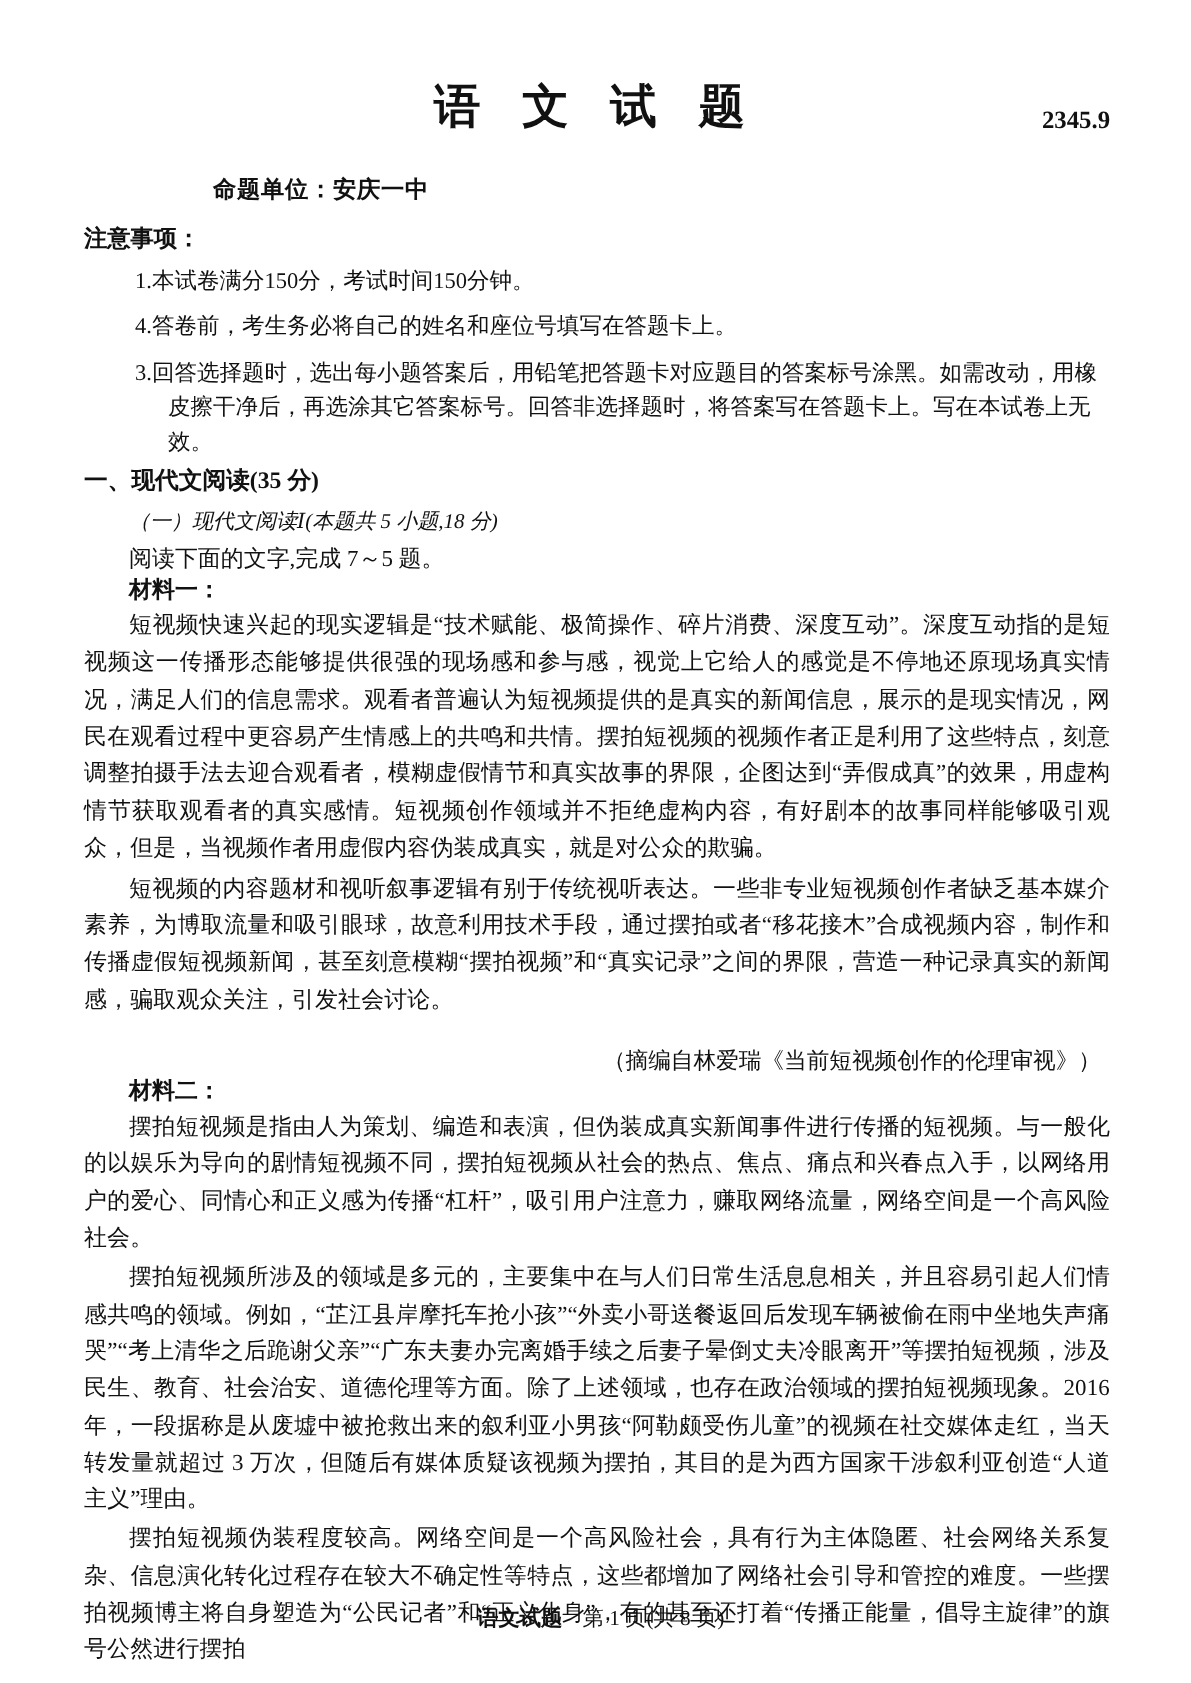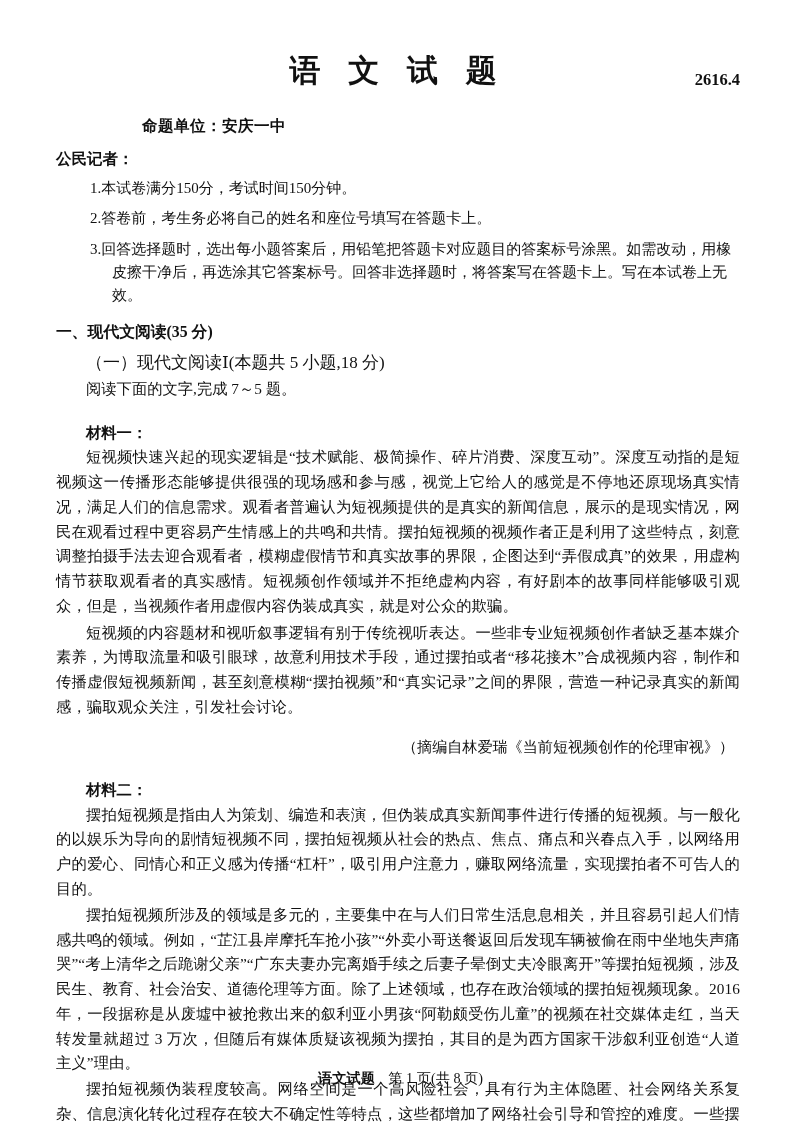--- a/index.html
+++ b/index.html
@@ -66,36 +66,37 @@
     line-height: 1.55;
     padding-left: 34px;
     text-indent: 0;
   }
   .notice-item .cont {
     display: block;
     padding-left: 22px;
     text-indent: -22px;
   }
   .sec-head {
-    margin-top: 15px;
+    margin-top: 3px;
     font-size: 15.8px;
     font-weight: bold;
   }
   .sub-head {
     margin-top: 8px;
-    font-size: 17px;
+    font-size: 14px;
     padding-left: 30px;
+    font-style: italic;
   }
   .lead {
     margin-top: 5px;
     font-size: 15.3px;
     padding-left: 30px;
   }
   .mat-label {
-    margin-top: 23px;
+    margin-top: 0;
     font-size: 15.3px;
     font-weight: bold;
     padding-left: 30px;
   }
   p.para {
     margin: 0;
     margin-top: 2px;
     font-size: 15.3px;
     line-height: 1.62;
     text-align: justify;
@@ -126,48 +127,48 @@
   }
 </style>
 </head>
 <body>
 
 <div class="page">
   <div class="inner">
 
     <div class="title-row">
       <div class="main-title">语 文 试 题</div>
-      <div class="year-tag">2616.4</div>
+      <div class="year-tag">2345.9</div>
     </div>
 
     <div class="unit-line">命题单位：安庆一中</div>
 
-    <div class="notice-title">公民记者：</div>
+    <div class="notice-title">注意事项：</div>
 
     <div class="notice-item">
       <span class="cont">1.本试卷满分150分，考试时间150分钟。</span>
     </div>
     <div class="notice-item">
-      <span class="cont">2.答卷前，考生务必将自己的姓名和座位号填写在答题卡上。</span>
+      <span class="cont">4.答卷前，考生务必将自己的姓名和座位号填写在答题卡上。</span>
     </div>
     <div class="notice-item">
       <span class="cont">3.回答选择题时，选出每小题答案后，用铅笔把答题卡对应题目的答案标号涂黑。如需改动，用橡皮擦干净后，再选涂其它答案标号。回答非选择题时，将答案写在答题卡上。写在本试卷上无效。</span>
     </div>
 
     <div class="sec-head">一、现代文阅读(35 分)</div>
     <div class="sub-head">（一）现代文阅读Ⅰ(本题共 5 小题,18 分)</div>
     <div class="lead">阅读下面的文字,完成 7～5 题。</div>
 
     <div class="mat-label">材料一：</div>
     <p class="para tight">短视频快速兴起的现实逻辑是“技术赋能、极简操作、碎片消费、深度互动”。深度互动指的是短视频这一传播形态能够提供很强的现场感和参与感，视觉上它给人的感觉是不停地还原现场真实情况，满足人们的信息需求。观看者普遍认为短视频提供的是真实的新闻信息，展示的是现实情况，网民在观看过程中更容易产生情感上的共鸣和共情。摆拍短视频的视频作者正是利用了这些特点，刻意调整拍摄手法去迎合观看者，模糊虚假情节和真实故事的界限，企图达到“弄假成真”的效果，用虚构情节获取观看者的真实感情。短视频创作领域并不拒绝虚构内容，有好剧本的故事同样能够吸引观众，但是，当视频作者用虚假内容伪装成真实，就是对公众的欺骗。</p>
     <p class="para">短视频的内容题材和视听叙事逻辑有别于传统视听表达。一些非专业短视频创作者缺乏基本媒介素养，为博取流量和吸引眼球，故意利用技术手段，通过摆拍或者“移花接木”合成视频内容，制作和传播虚假短视频新闻，甚至刻意模糊“摆拍视频”和“真实记录”之间的界限，营造一种记录真实的新闻感，骗取观众关注，引发社会讨论。</p>
     <div class="source">（摘编自林爱瑞《当前短视频创作的伦理审视》）</div>
 
     <div class="mat-label">材料二：</div>
-    <p class="para">摆拍短视频是指由人为策划、编造和表演，但伪装成真实新闻事件进行传播的短视频。与一般化的以娱乐为导向的剧情短视频不同，摆拍短视频从社会的热点、焦点、痛点和兴春点入手，以网络用户的爱心、同情心和正义感为传播“杠杆”，吸引用户注意力，赚取网络流量，实现摆拍者不可告人的目的。</p>
+    <p class="para">摆拍短视频是指由人为策划、编造和表演，但伪装成真实新闻事件进行传播的短视频。与一般化的以娱乐为导向的剧情短视频不同，摆拍短视频从社会的热点、焦点、痛点和兴春点入手，以网络用户的爱心、同情心和正义感为传播“杠杆”，吸引用户注意力，赚取网络流量，网络空间是一个高风险社会。</p>
     <p class="para tight">摆拍短视频所涉及的领域是多元的，主要集中在与人们日常生活息息相关，并且容易引起人们情感共鸣的领域。例如，“芷江县岸摩托车抢小孩”“外卖小哥送餐返回后发现车辆被偷在雨中坐地失声痛哭”“考上清华之后跪谢父亲”“广东夫妻办完离婚手续之后妻子晕倒丈夫冷眼离开”等摆拍短视频，涉及民生、教育、社会治安、道德伦理等方面。除了上述领域，也存在政治领域的摆拍短视频现象。2016 年，一段据称是从废墟中被抢救出来的叙利亚小男孩“阿勒颇受伤儿童”的视频在社交媒体走红，当天转发量就超过 3 万次，但随后有媒体质疑该视频为摆拍，其目的是为西方国家干涉叙利亚创造“人道主义”理由。</p>
     <p class="para tight">摆拍短视频伪装程度较高。网络空间是一个高风险社会，具有行为主体隐匿、社会网络关系复杂、信息演化转化过程存在较大不确定性等特点，这些都增加了网络社会引导和管控的难度。一些摆拍视频博主将自身塑造为“公民记者”和“正义化身”，有的甚至还打着“传播正能量，倡导主旋律”的旗号公然进行摆拍</p>
 
   </div>
 
   <div class="footer">
     <span>语文试题</span>
     <span class="fnum">第 1 页(共 8 页)</span>
   </div>
 </div>

